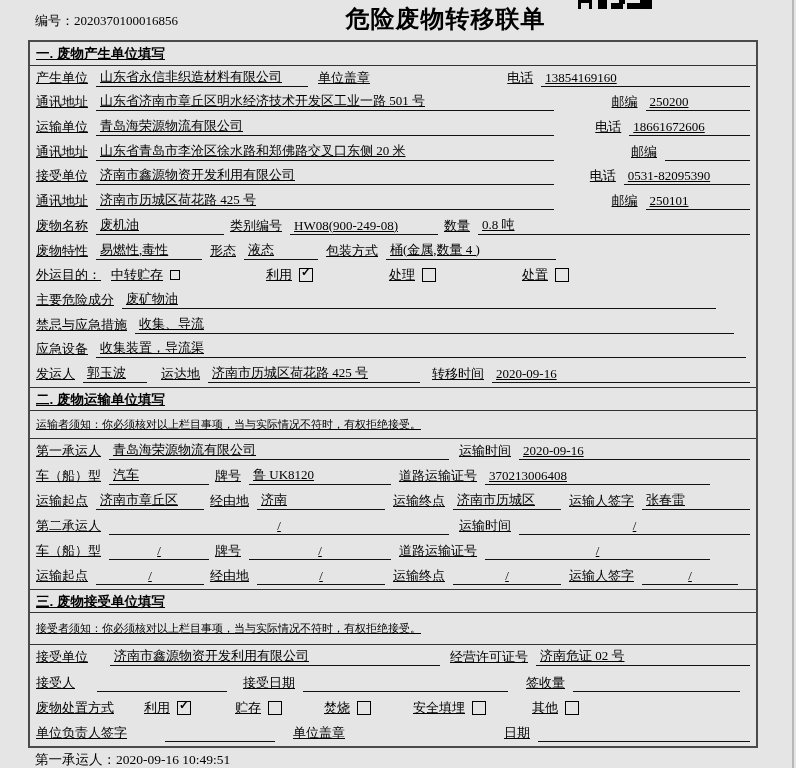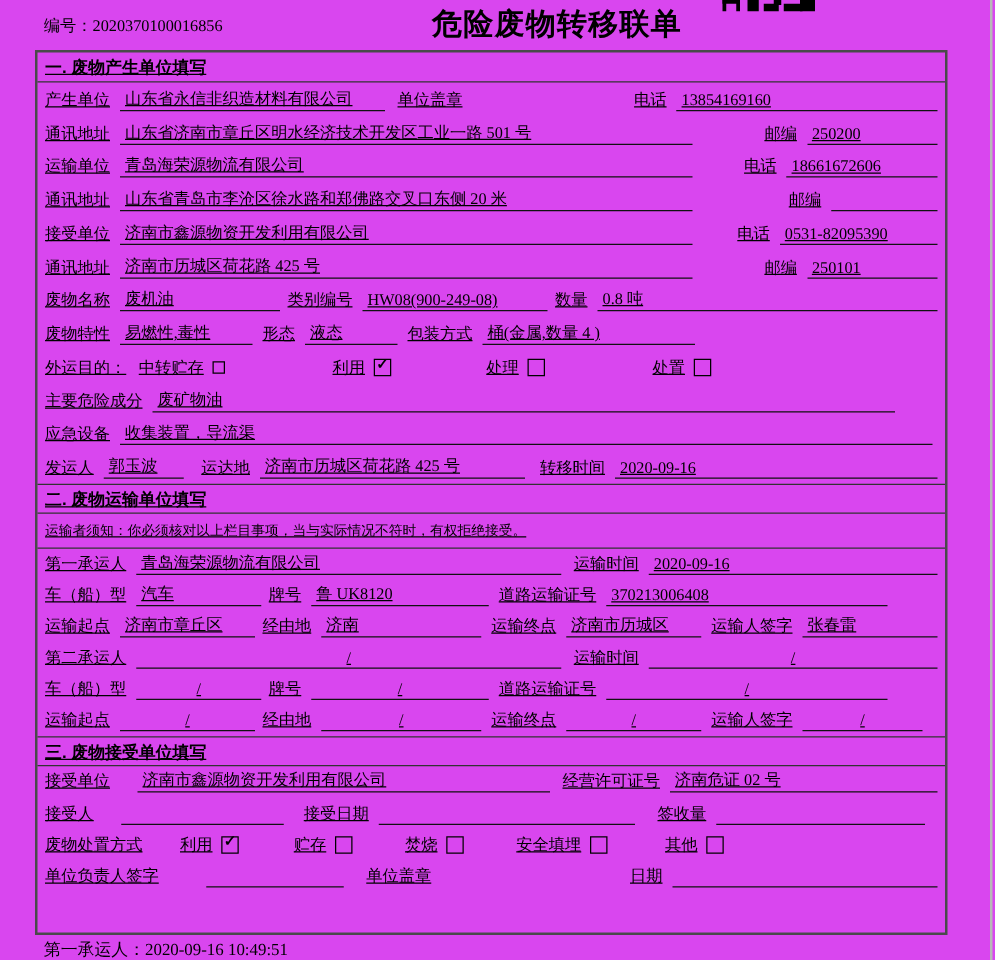--- a/index.html
+++ b/index.html
@@ -1,16 +1,16 @@
 <!DOCTYPE html>
 <html><head>
 <meta charset="utf-8">
 <style>
   html,body{margin:0;padding:0;background:#fff;}
-  .page{position:relative;width:796px;height:768px;background:#d946ef;overflow:hidden;
+  .page{position:relative;width:796px;height:768px;background:#e5e5e5;overflow:hidden;
         font-family:"Liberation Serif","DejaVu Serif",serif;color:#000;}
   .page-edge{position:absolute;top:0;right:2px;width:2px;height:100%;background:#b8b8b8;}
   .qr-frag{position:absolute;top:0;left:578px;width:74px;height:10px;background:
     linear-gradient(#000,#000) 0px 0px/14px 3px no-repeat,
     linear-gradient(#000,#000) 0px 0px/3px 9px no-repeat,
     linear-gradient(#000,#000) 11px 0px/3px 9px no-repeat,
     linear-gradient(#000,#000) 20px 0px/9px 9px no-repeat,
     linear-gradient(#000,#000) 33px 3px/12px 6px no-repeat,
     linear-gradient(#000,#000) 41px 0px/6px 4px no-repeat,
     linear-gradient(#000,#000) 49px 3px/15px 6px no-repeat,
@@ -133,20 +133,24 @@
             <span class="cbl">处置</span>
             <span class="box"></span>
           </span>
           <span class="sp"></span>
         </div>
         <div class="row">
           <span class="lab">主要危险成分</span>
           <span class="fld grow" style="margin-right: 34px;">废矿物油</span>
         </div>
         <div class="row">
+          <span class="lab">禁忌与应急措施</span>
+          <span class="fld grow" style="margin-right: 16px;">收集、导流</span>
+        </div>
+        <div class="row">
           <span class="lab">应急设备</span>
           <span class="fld grow" style="margin-right: 4px;">收集装置，导流渠</span>
         </div>
         <div class="row">
           <span class="lab">发运人</span>
           <span class="fld" style="width: 64px;">郭玉波</span>
           <span class="lab" style="margin-left: 14px;">运达地</span>
           <span class="fld" style="width: 212px;">济南市历城区荷花路 425 号</span>
           <span class="lab" style="margin-left: 12px;">转移时间</span>
           <span class="fld grow">2020-09-16</span>
@@ -200,20 +204,21 @@
           <span class="lab" style="margin-left: 6px;">经由地</span>
           <span class="fld" style="width: 128px; text-align: center;">/</span>
           <span class="lab" style="margin-left: 8px;">运输终点</span>
           <span class="fld" style="width: 108px; text-align: center;">/</span>
           <span class="lab" style="margin-left: 8px;">运输人签字</span>
           <span class="fld grow" style="margin-right: 12px; text-align: center;">/</span>
         </div>
       </div>
 
     <div class="sec-hd mid">三. 废物接受单位填写</div>
+    <div class="note" style="height:32px">接受者须知：你必须核对以上栏目事项，当与实际情况不符时，有权拒绝接受。</div>
     <div class="sec-body" style="height:101px">
         <div class="row">
           <span class="lab">接受单位</span>
           <span class="fld" style="margin-left: 14px; width: 330px;">济南市鑫源物资开发利用有限公司</span>
           <span class="lab" style="margin-left: 10px;">经营许可证号</span>
           <span class="fld grow">济南危证 02 号</span>
         </div>
         <div class="row">
           <span class="lab">接受人</span>
           <span class="fld" style="margin-left: 14px; width: 130px;"></span>

